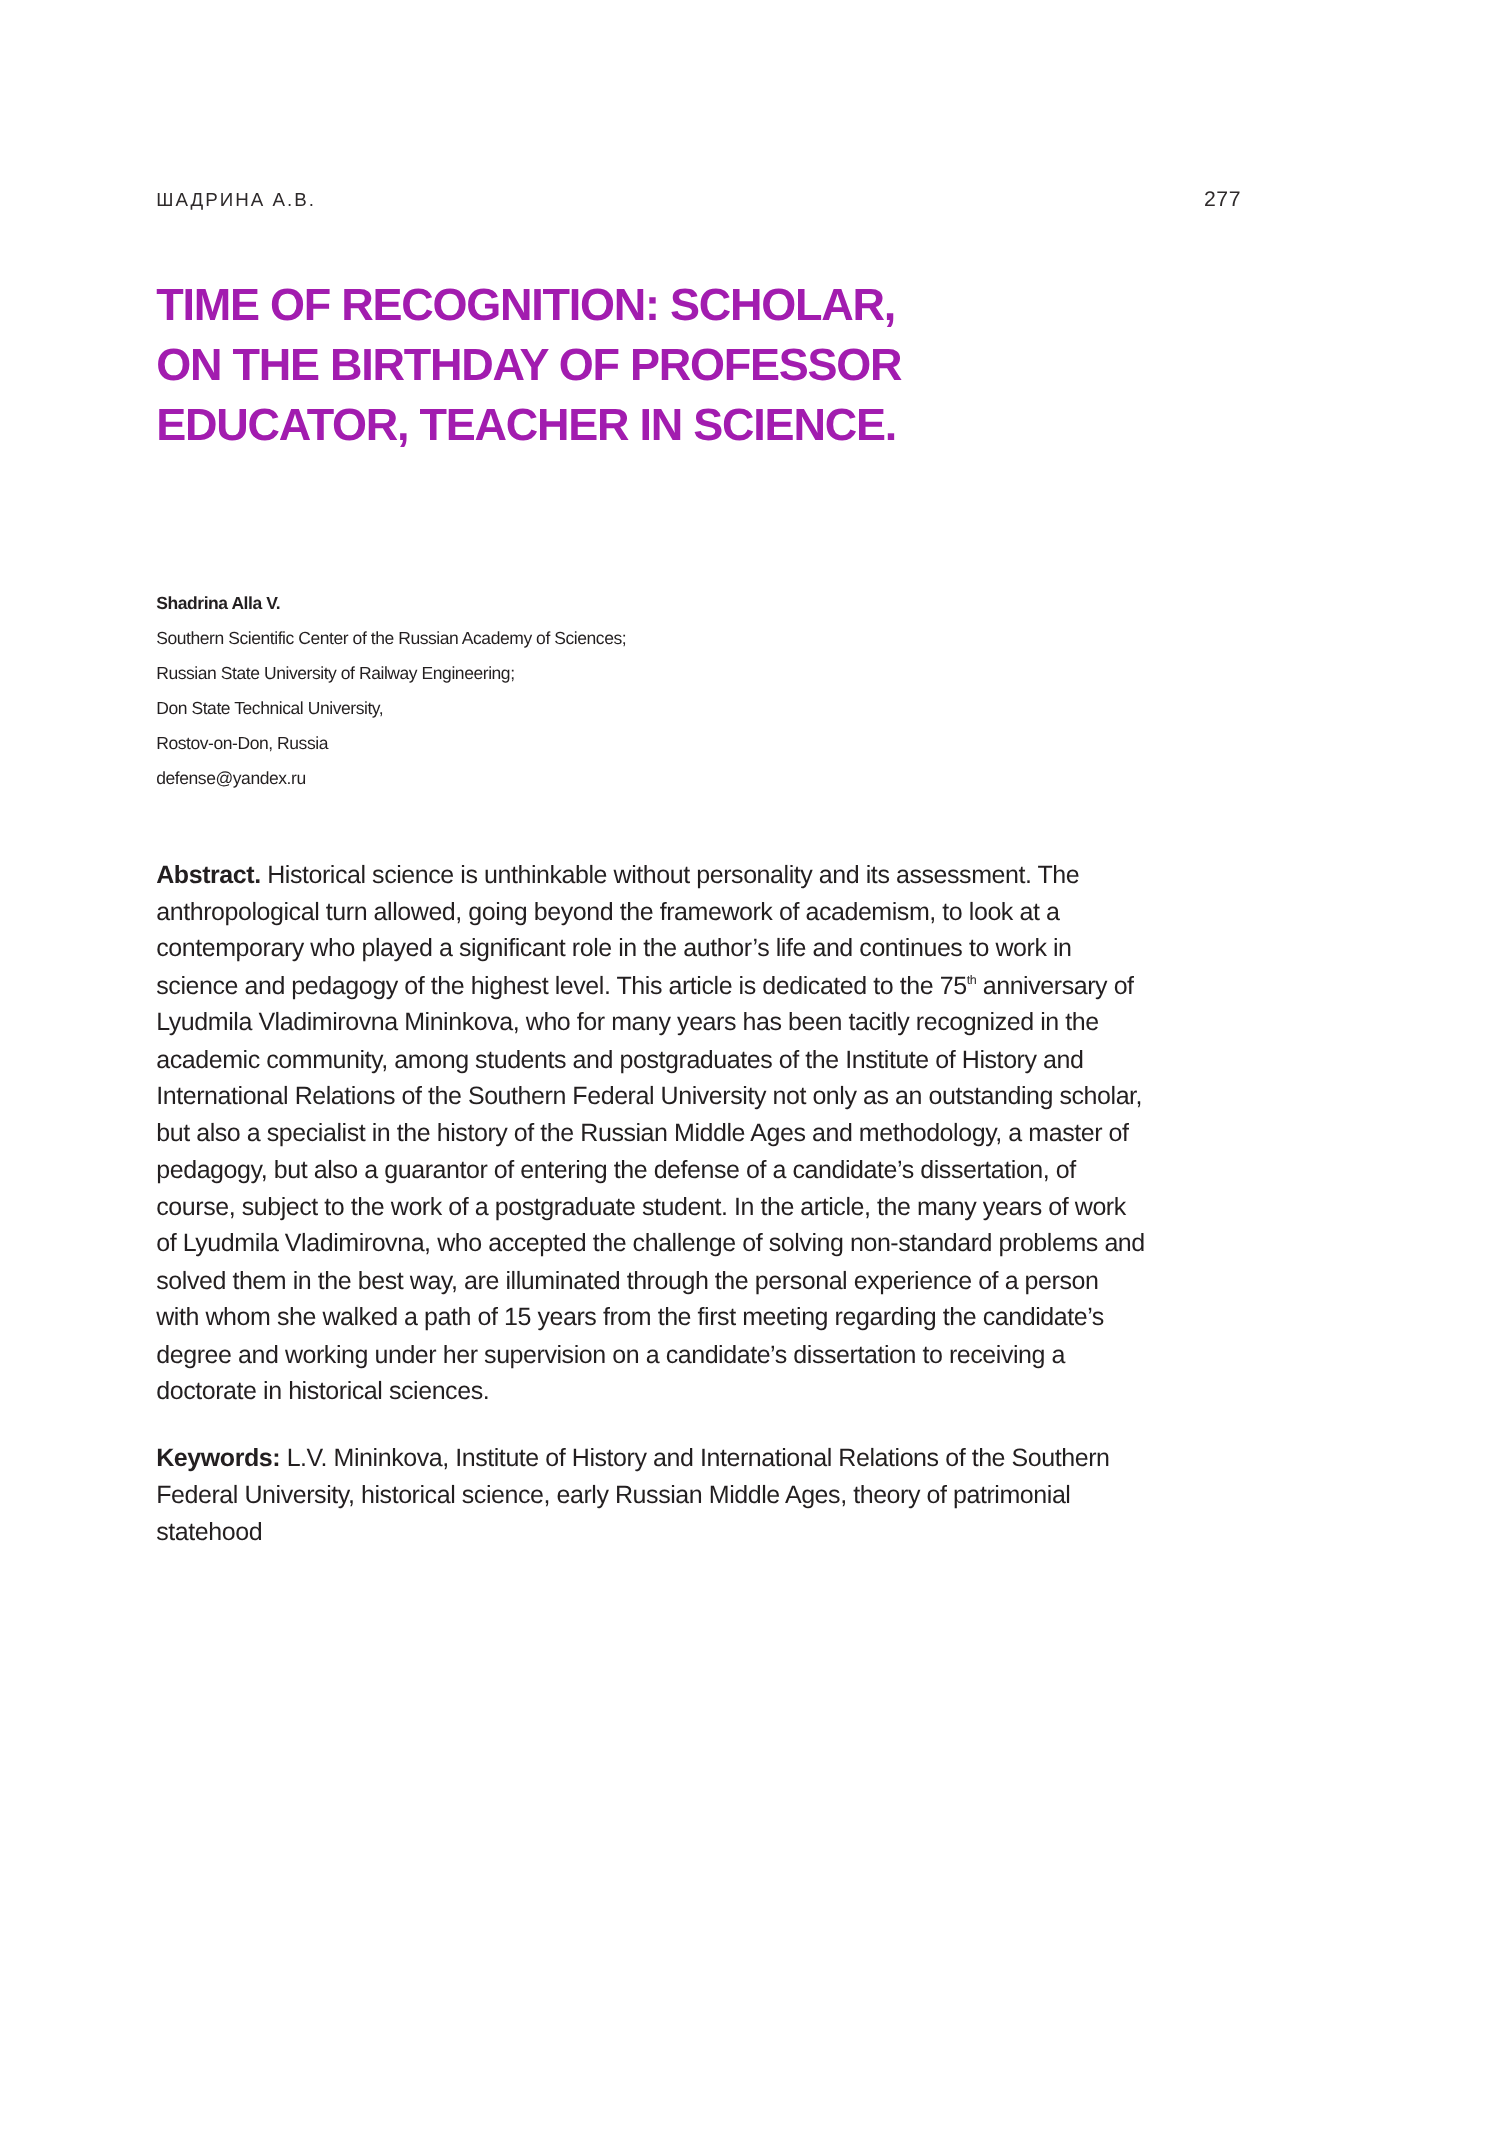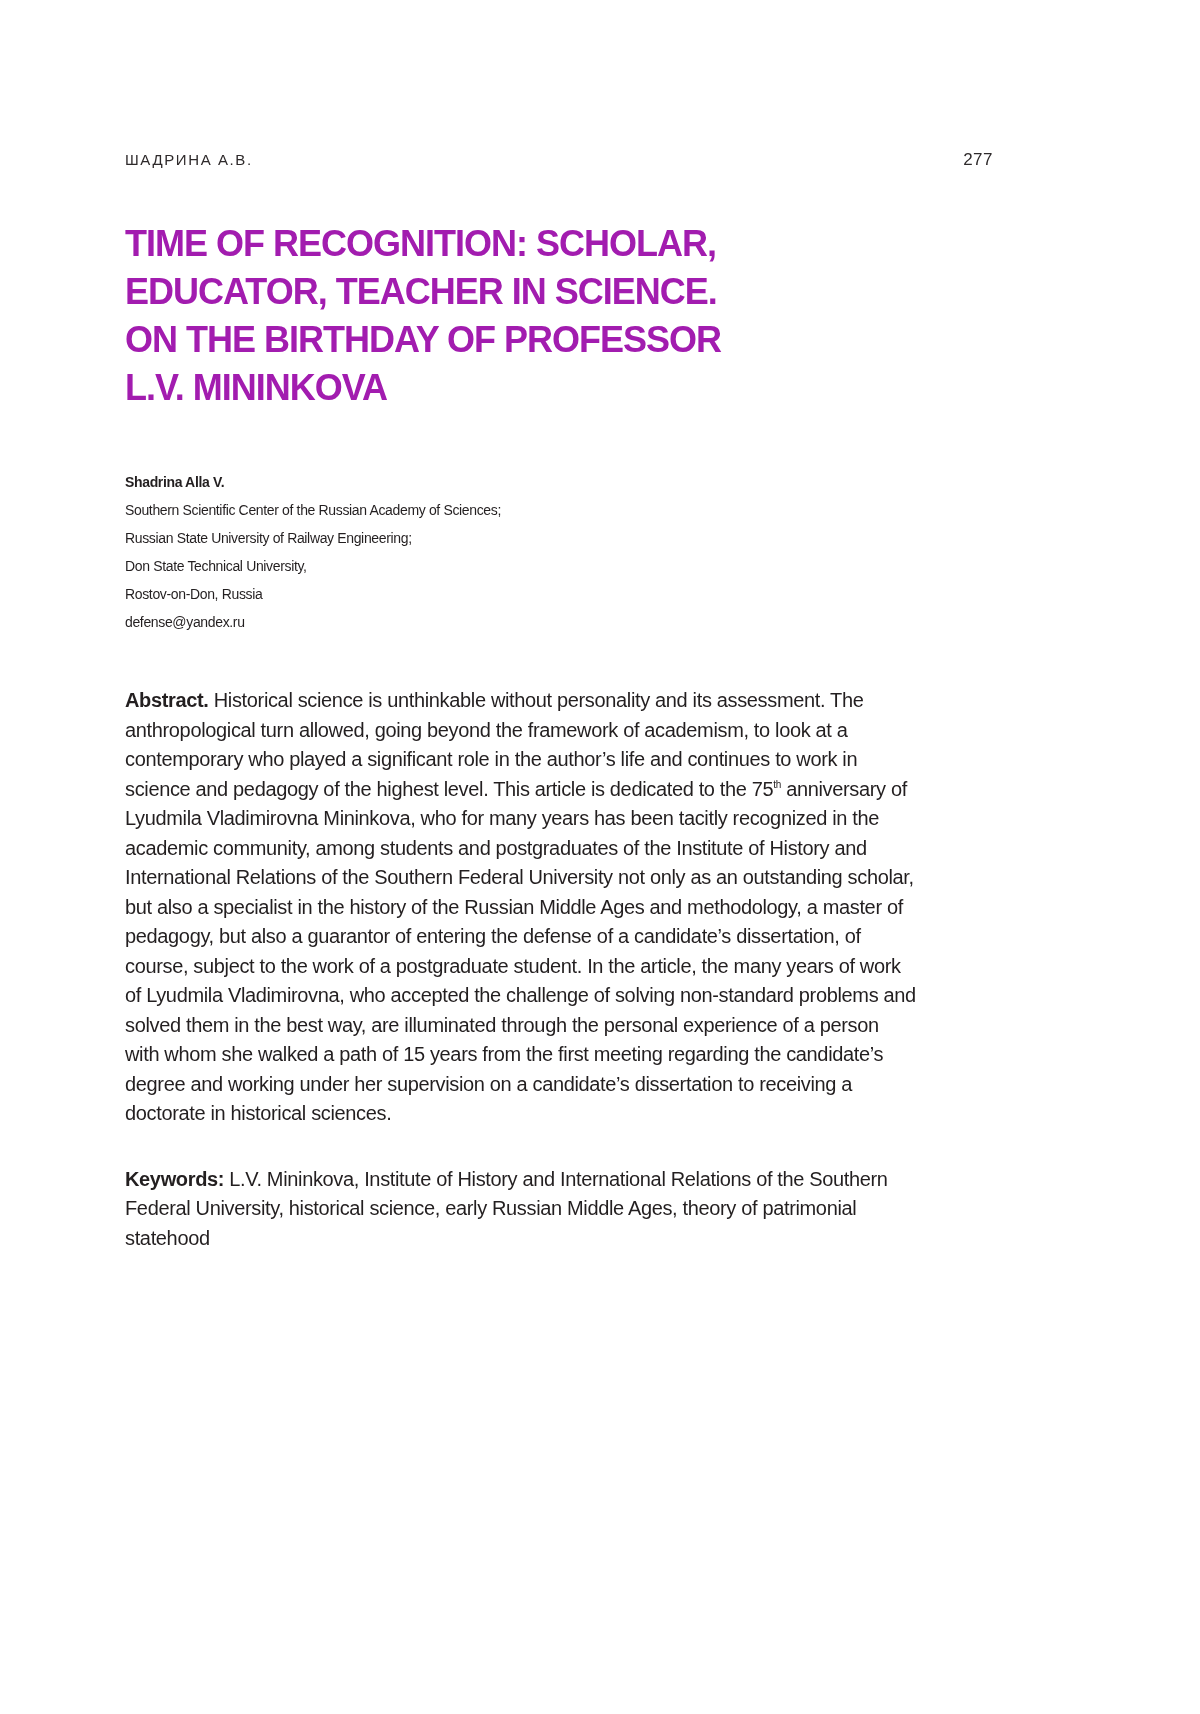--- a/index.html
+++ b/index.html
@@ -83,21 +83,21 @@
     width: 792px;
     font-size: 20px;
     line-height: 29.5px;
     letter-spacing: -0.35px;
     color: #231f20;
   }
   .body-copy p {
     margin: 0;
   }
   .body-copy p + p {
-    margin-top: 36px;
+    margin-top: 24px;
   }
   .para-label {
     font-weight: 700;
   }
   sup.ordinal {
     font-size: 10px;
     line-height: 0;
     vertical-align: super;
   }
 </style>
@@ -108,23 +108,22 @@
 
   <div class="running-head">
     <div class="head-left">
       <span class="head-author">ШАДРИНА А.В.</span>
     </div>
     <span class="page-number">277</span>
   </div>
 
   <h1 class="article-title" style="margin:0;">
     <div>TIME OF RECOGNITION: SCHOLAR,</div>
+    <div>ON THE BIRTHDAY OF PROFESSOR</div>
     <div>EDUCATOR, TEACHER IN SCIENCE.</div>
-    <div>ON THE BIRTHDAY OF PROFESSOR</div>
-    <div>L.V. MININKOVA</div>
   </h1>
 
   <div class="author-block">
     <div class="author-name">Shadrina Alla V.</div>
     <div>Southern Scientific Center of the Russian Academy of Sciences;</div>
     <div>Russian State University of Railway Engineering;</div>
     <div>Don State Technical University,</div>
     <div>Rostov-on-Don, Russia</div>
     <div>defense@yandex.ru</div>
   </div>

